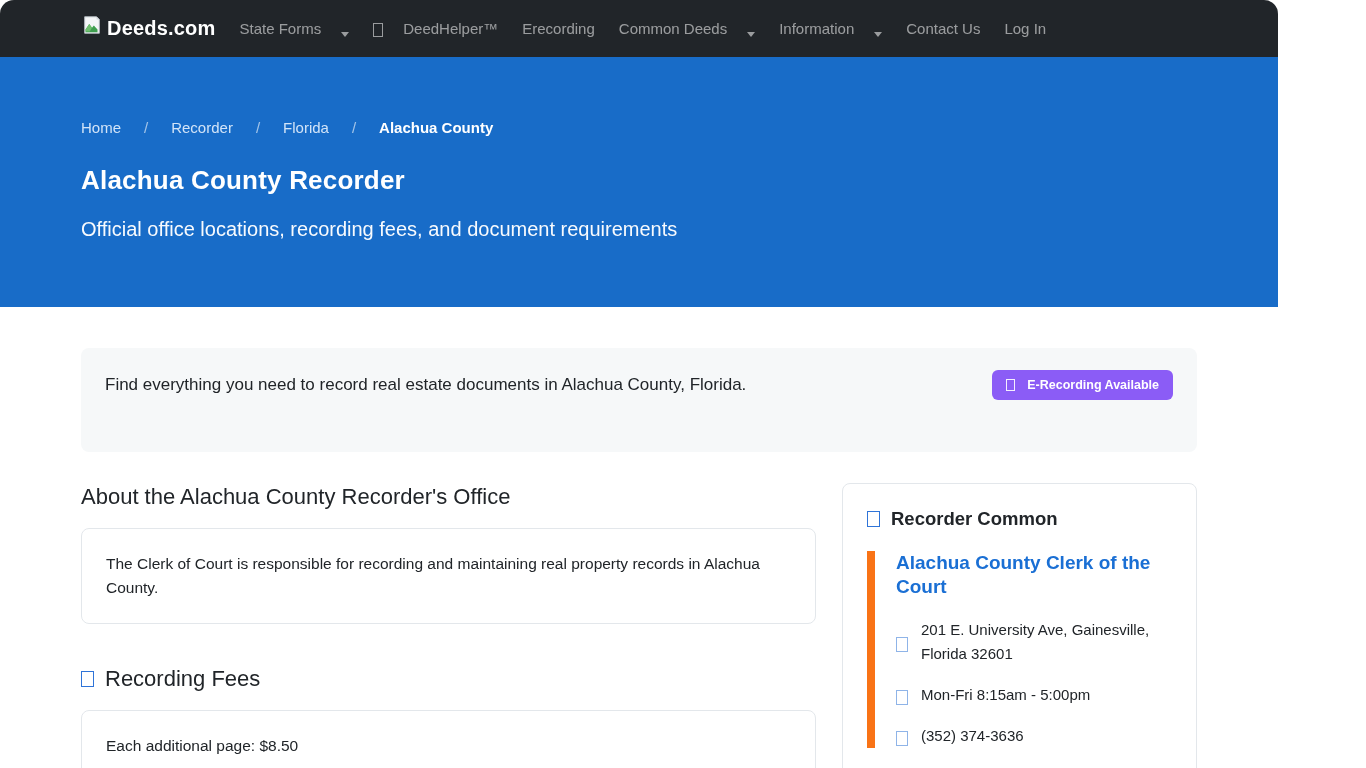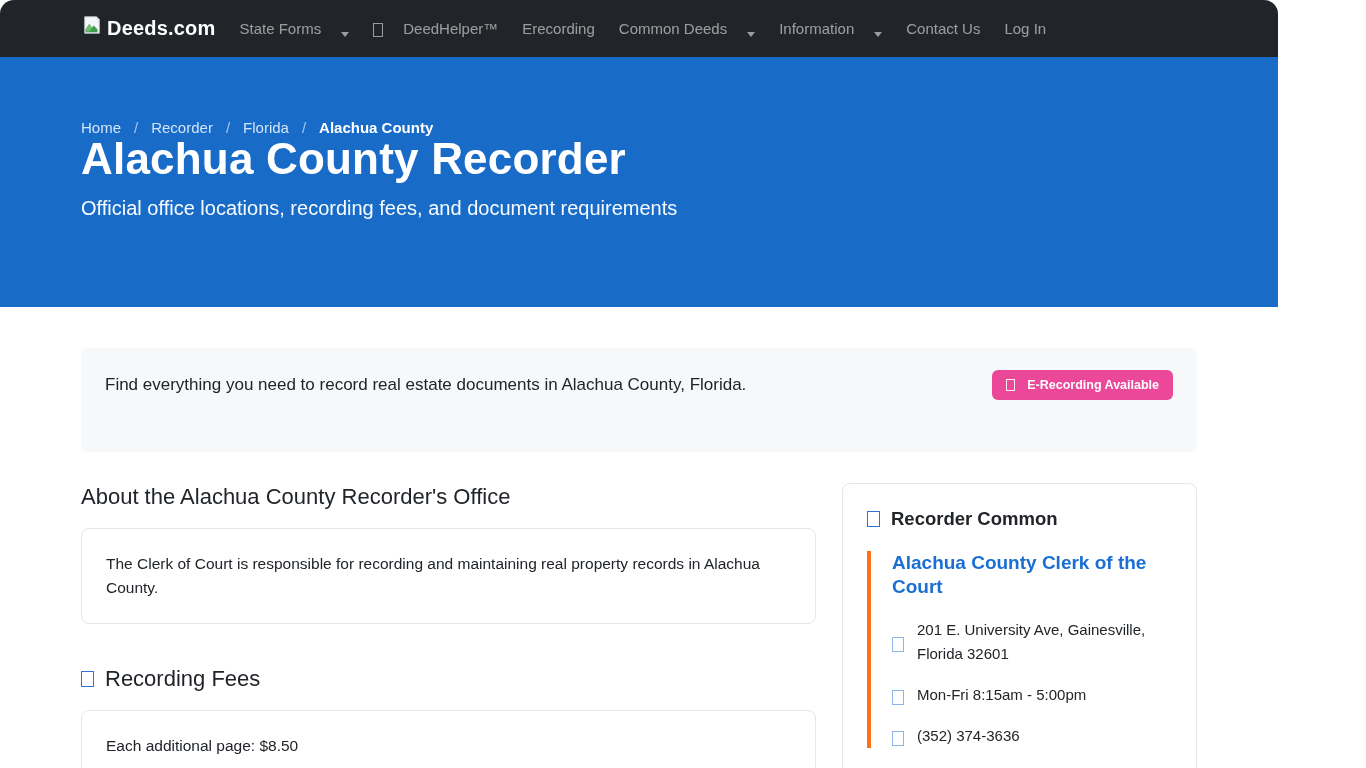--- a/index.html
+++ b/index.html
@@ -84,32 +84,33 @@
   
   .hero {
     background: #186cc8;
     height: 250px;
     padding-top: 62px;
   }
   .breadcrumb {
     font-size: 15px;
     display: flex;
     align-items: center;
-    gap: 13px;
+    gap: 23px;
   }
   .breadcrumb a {
     color: #d2e4f8;
     text-decoration: none;
     cursor: pointer;
   }
   .breadcrumb .sep { color: rgba(255,255,255,0.6); }
   .breadcrumb .bc-active { color: #ffffff; font-weight: 600; }
   .hero h1 {
+    margin-top: 21px;
     color: #ffffff;
-    font-size: 44px;
+    font-size: 26px;
     line-height: 46px;
     font-weight: 700;
     letter-spacing: 0.2px;
   }
   .hero .subtitle {
     margin-top: 15px;
     color: rgba(255,255,255,0.97);
     font-size: 20px;
   }
 
@@ -124,21 +125,21 @@
     align-items: flex-start;
     justify-content: space-between;
   }
   .intro-text {
     font-size: 17px;
     line-height: 30px;
     max-width: 710px;
     color: #212529;
   }
   .badge-green {
-    background: #ec4899;
+    background: #8b5cf6;
     color: #ffffff;
     font-size: 12.5px;
     font-weight: 700;
     border-radius: 6px;
     padding: 8px 14px;
     display: inline-flex;
     align-items: center;
     gap: 12px;
     white-space: nowrap;
   }
@@ -184,21 +185,21 @@
   .side-head {
     font-size: 18.5px;
     font-weight: 700;
     color: #212529;
     display: flex;
     align-items: center;
     gap: 11px;
   }
   .office {
     margin-top: 21px;
-    border-left: 4px solid #f97316;
+    border-left: 8px solid #f97316;
     padding-left: 21px;
   }
   .office-name {
     display: block;
     color: #1a6fd4;
     font-size: 19px;
     font-weight: 700;
     line-height: 24px;
     text-decoration: none;
     cursor: pointer;

